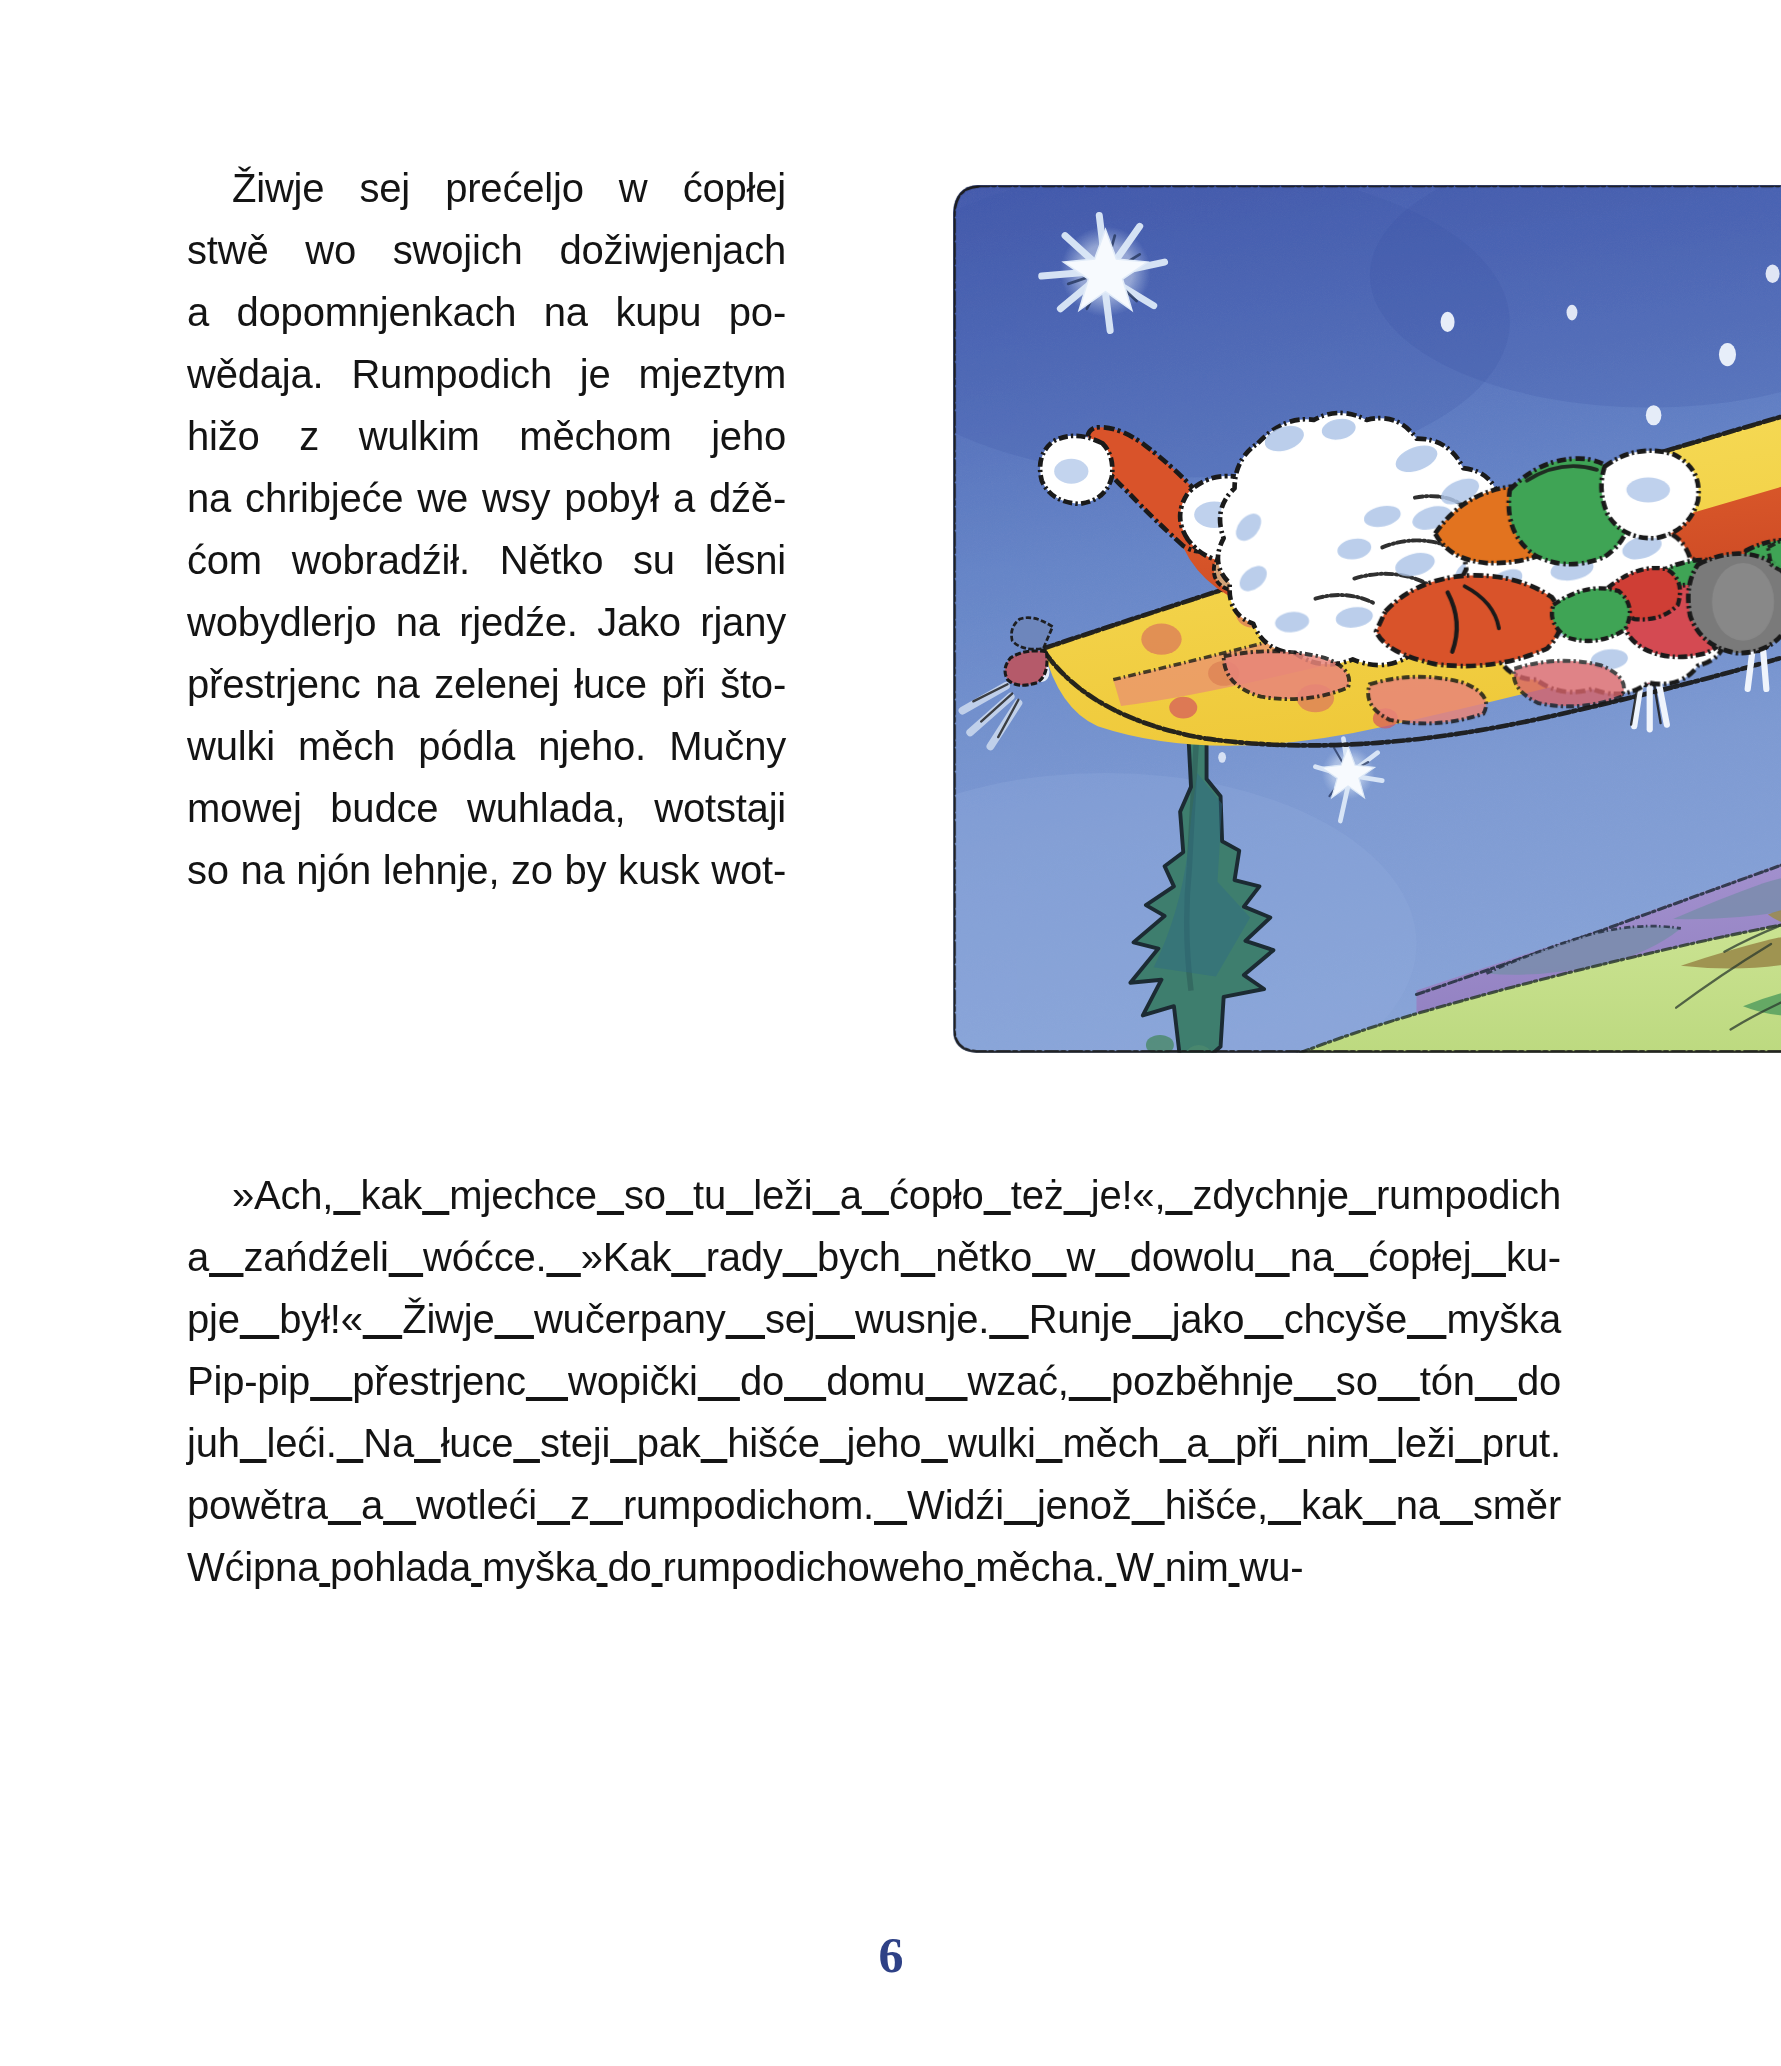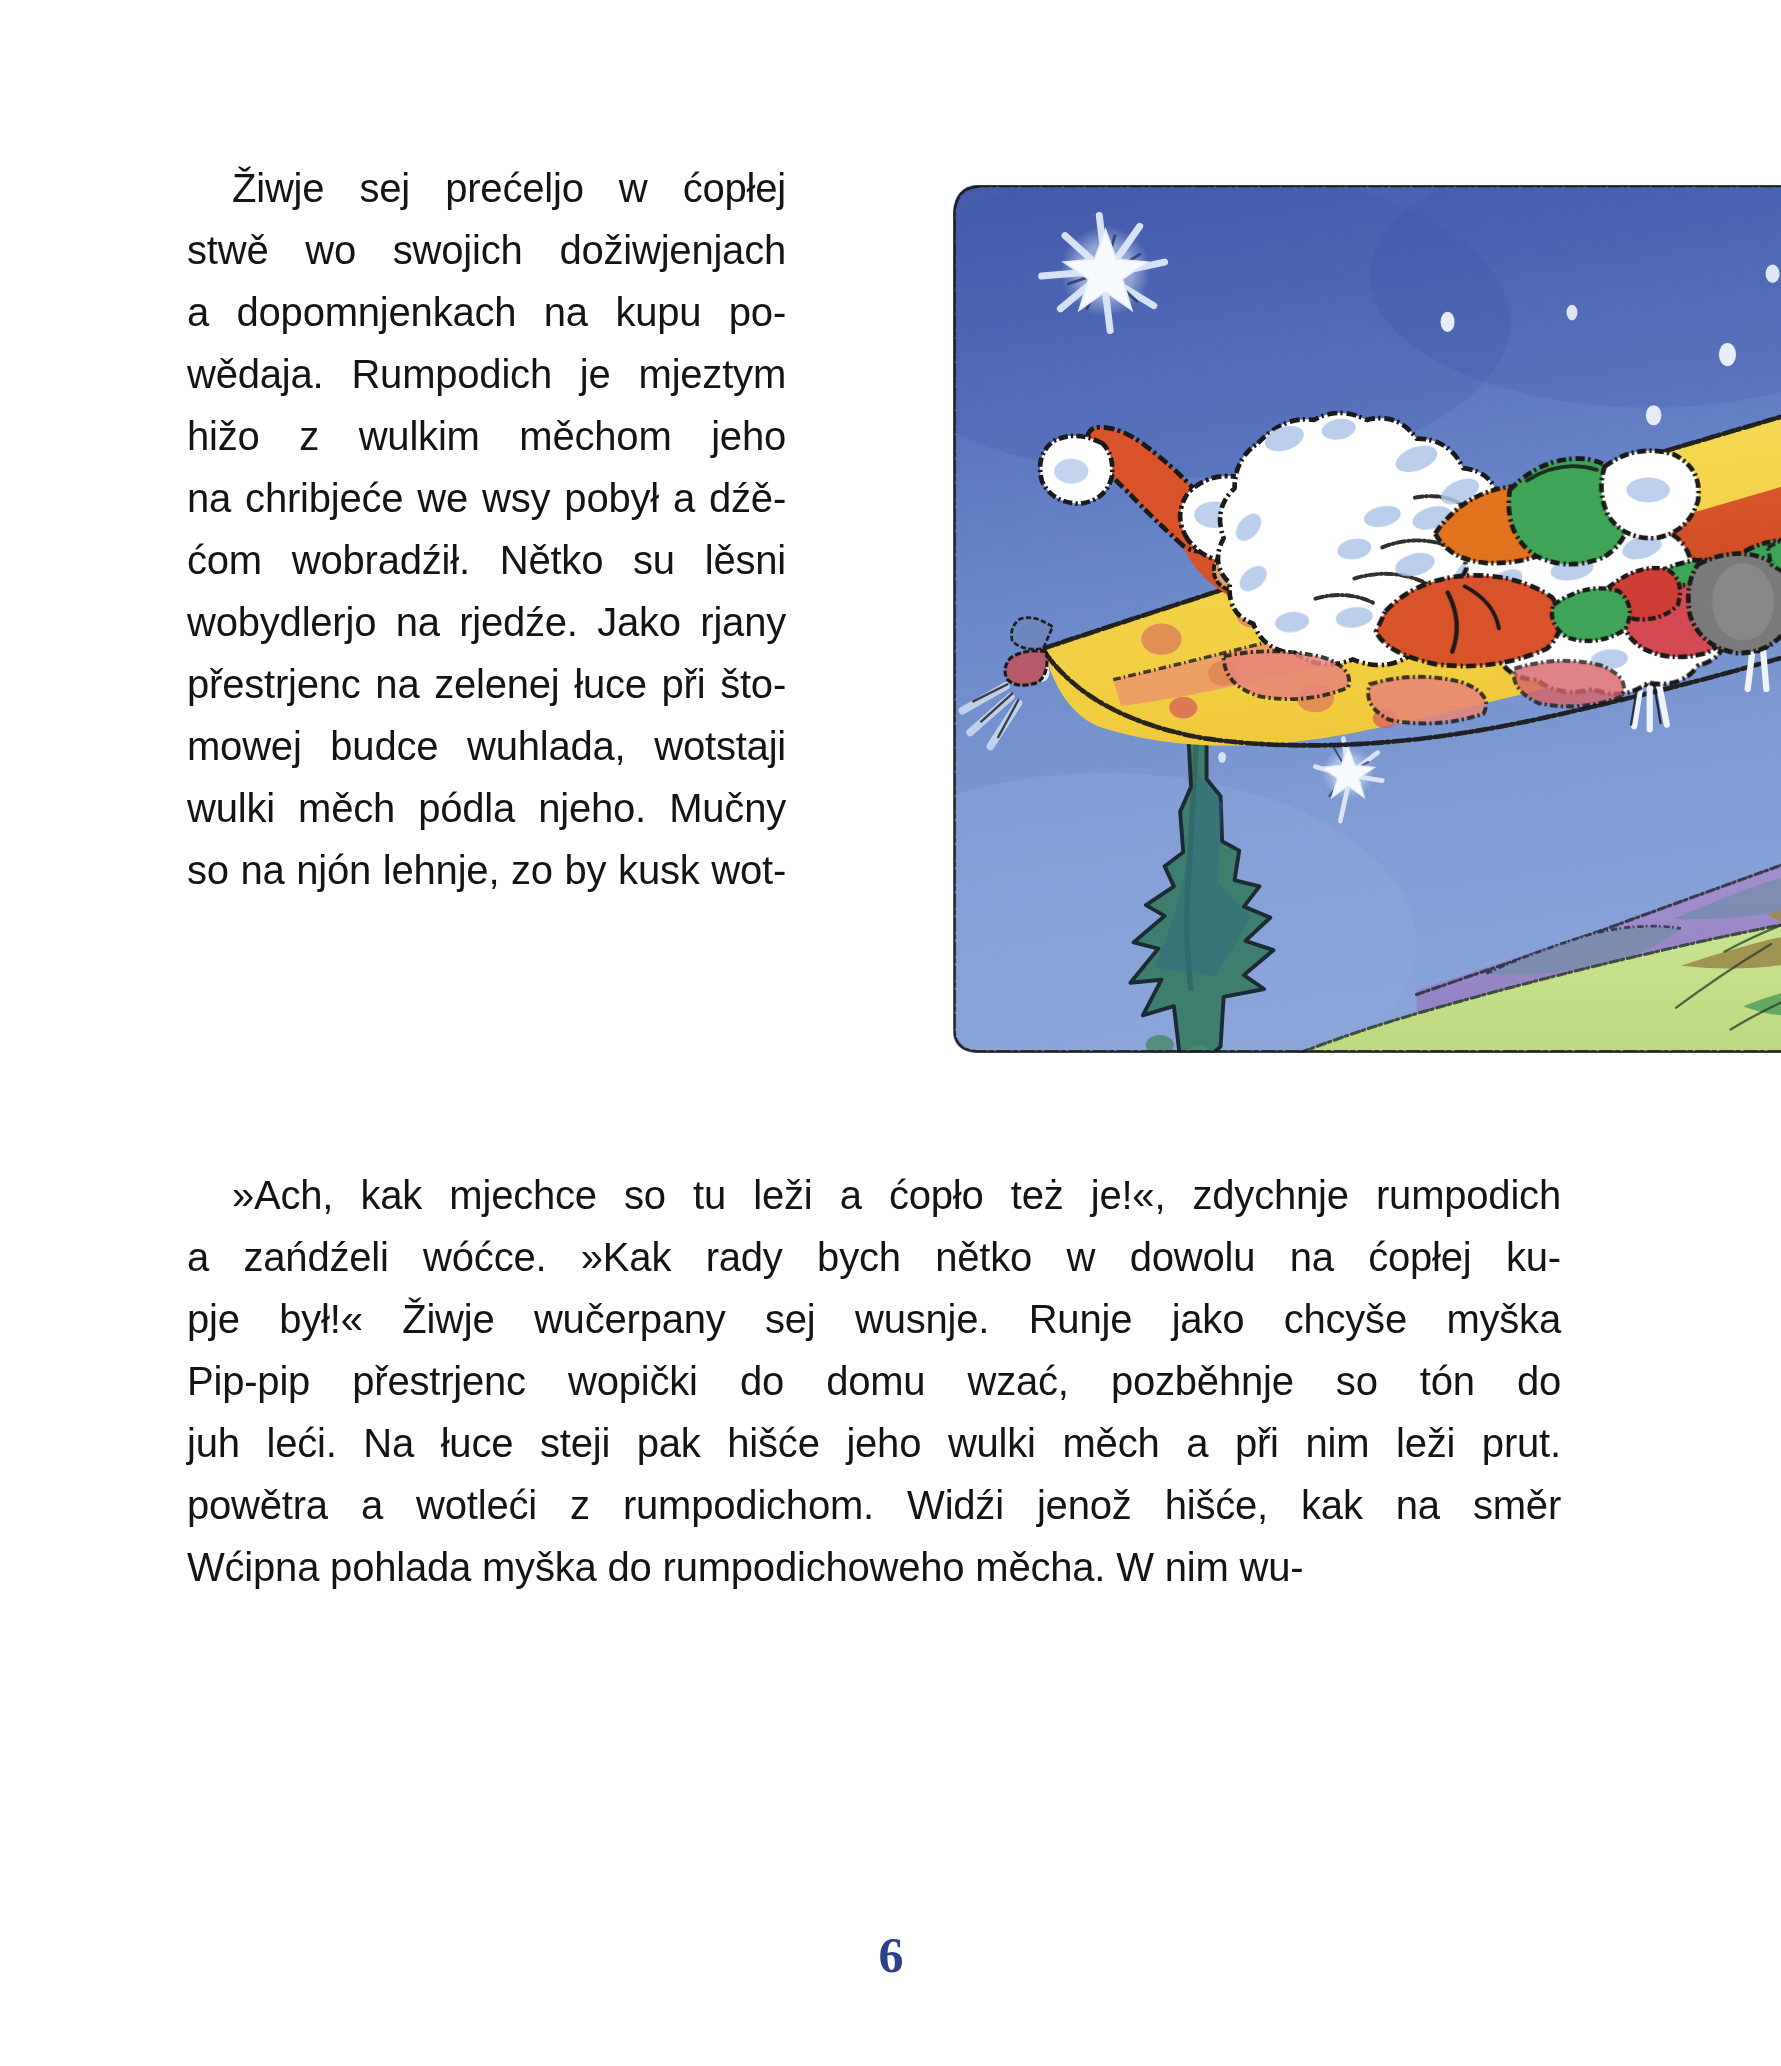--- a/index.html
+++ b/index.html
@@ -57,20 +57,21 @@
     position: absolute;
     left: 187px;
     top: 1164px;
     width: 1374px;
     font-size: 40px;
     line-height: 62px;
     color: #141414;
     text-align: justify;
     letter-spacing: -0.2px;
     font-stretch: condensed;
+    text-decoration: underline;
   }
   .indent { display: inline-block; width: 45px; }
 
   
   .ln {
     display: block;
     text-align: justify;
     text-align-last: justify;
     white-space: nowrap;
     overflow: visible;
@@ -515,22 +516,22 @@
   <div class="textcol">
     <span class="ln"><span class="indent"></span><span>Žiwje</span> <span>sej</span> <span>prećeljo</span> <span>w</span> <span>ćopłej</span></span>
     <span class="ln"><span>stwě</span> <span>wo</span> <span>swojich</span> <span>dožiwjenjach</span></span>
     <span class="ln"><span>a</span> <span>dopomnjenkach</span> <span>na</span> <span>kupu</span> <span>po-</span></span>
     <span class="ln"><span>wědaja.</span> <span>Rumpodich</span> <span>je</span> <span>mjeztym</span></span>
     <span class="ln"><span>hižo</span> <span>z</span> <span>wulkim</span> <span>měchom</span> <span>jeho</span></span>
     <span class="ln"><span>na</span> <span>chribjeće</span> <span>we</span> <span>wsy</span> <span>pobył</span> <span>a</span> <span>dźě-</span></span>
     <span class="ln"><span>ćom</span> <span>wobradźił.</span> <span>Nětko</span> <span>su</span> <span>lěsni</span></span>
     <span class="ln"><span>wobydlerjo</span> <span>na</span> <span>rjedźe.</span> <span>Jako</span> <span>rjany</span></span>
     <span class="ln"><span>přestrjenc</span> <span>na</span> <span>zelenej</span> <span>łuce</span> <span>při</span> <span>što-</span></span>
+    <span class="ln"><span>wulki</span> <span>měch</span> <span>pódla</span> <span>njeho.</span> <span>Mučny</span></span>
     <span class="ln"><span>mowej</span> <span>budce</span> <span>wuhlada,</span> <span>wotstaji</span></span>
-    <span class="ln"><span>wulki</span> <span>měch</span> <span>pódla</span> <span>njeho.</span> <span>Mučny</span></span>
     <span class="ln"><span>so</span> <span>na</span> <span>njón</span> <span>lehnje,</span> <span>zo</span> <span>by</span> <span>kusk</span> <span>wot-</span></span>
   </div>
 
   <div class="fullpara">
     <span class="ln"><span class="indent"></span><span>»Ach,</span> <span>kak</span> <span>mjechce</span> <span>so</span> <span>tu</span> <span>leži</span> <span>a</span> <span>ćopło</span> <span>też</span> <span>je!«,</span> <span>zdychnje</span> <span>rumpodich</span></span>
     <span class="ln"><span>a</span> <span>zańdźeli</span> <span>wóćce.</span> <span>»Kak</span> <span>rady</span> <span>bych</span> <span>nětko</span> <span>w</span> <span>dowolu</span> <span>na</span> <span>ćopłej</span> <span>ku-</span></span>
     <span class="ln"><span>pje</span> <span>był!«</span> <span>Žiwje</span> <span>wučerpany</span> <span>sej</span> <span>wusnje.</span> <span>Runje</span> <span>jako</span> <span>chcyše</span> <span>myška</span></span>
     <span class="ln"><span>Pip-pip</span> <span>přestrjenc</span> <span>wopički</span> <span>do</span> <span>domu</span> <span>wzać,</span> <span>pozběhnje</span> <span>so</span> <span>tón</span> <span>do</span></span>
     <span class="ln"><span>juh</span> <span>leći.</span> <span>Na</span> <span>łuce</span> <span>steji</span> <span>pak</span> <span>hišće</span> <span>jeho</span> <span>wulki</span> <span>měch</span> <span>a</span> <span>při</span> <span>nim</span> <span>leži</span> <span>prut.</span></span>
     <span class="ln"><span>powětra</span> <span>a</span> <span>wotleći</span> <span>z</span> <span>rumpodichom.</span> <span>Widźi</span> <span>jenož</span> <span>hišće,</span> <span>kak</span> <span>na</span> <span>směr</span></span>

